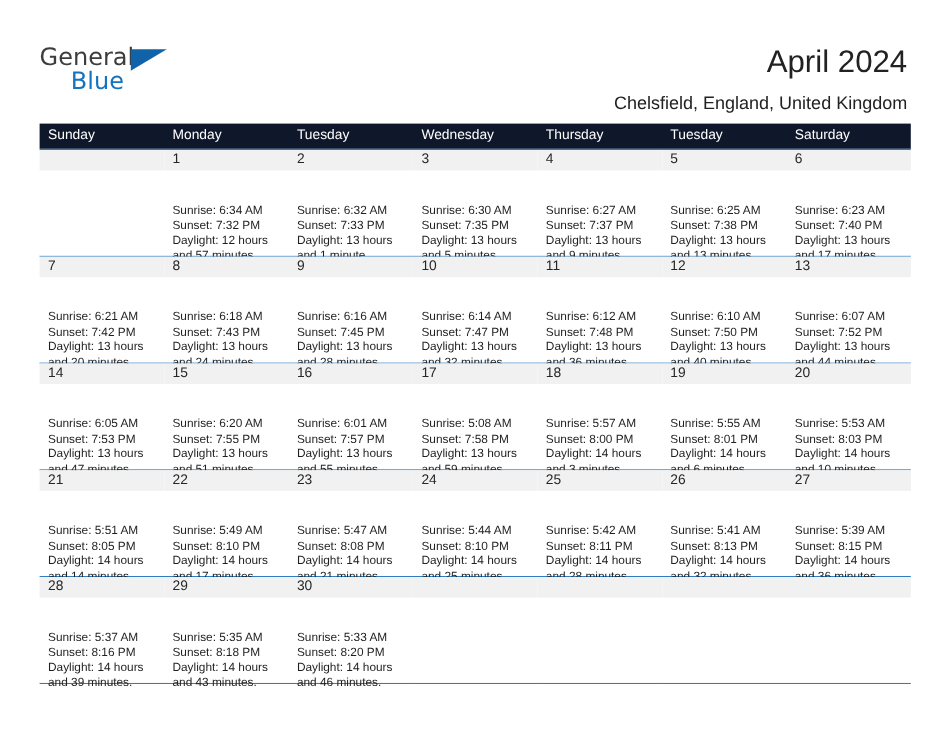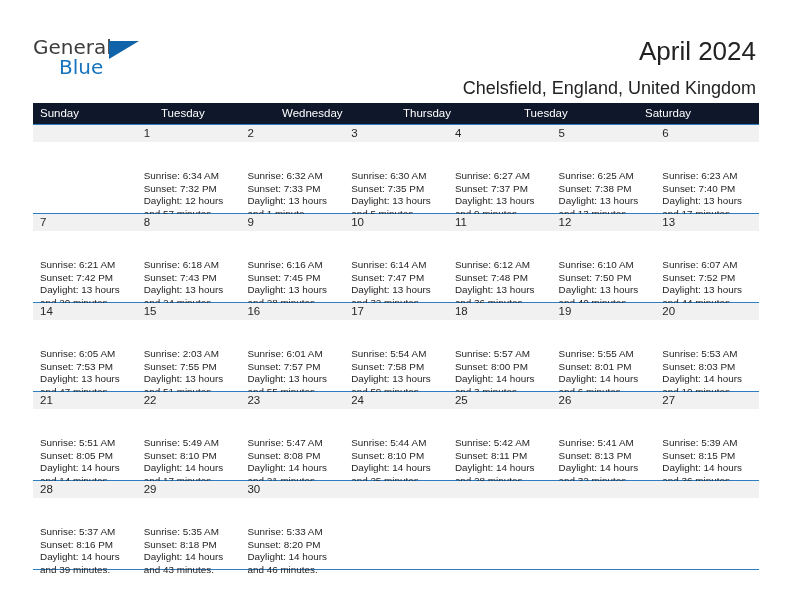--- a/index.html
+++ b/index.html
@@ -74,21 +74,21 @@
     color: #222222;
     text-align: right;
     white-space: nowrap;
     font-weight: 400;
     margin-left: 24px;
   }
   .subtitle {
     position: absolute;
     right: 36px;
     top: 78px;
-    font-size: 18px;
+    font-size: 15px;
     color: #222222;
     text-align: right;
     white-space: nowrap;
     font-weight: 400;
   }
 
   
   .calendar {
     position: absolute;
     left: 33px;
@@ -173,20 +173,21 @@
       <span class="logo-blue">Blue</span>
     </div>
 
     <div class="title">April 2024</div>
     <div class="subtitle">Chelsfield, England, United Kingdom</div>
   </div>
 
   <div class="calendar">
     <div class="dow-row">
       <div class="dow">Sunday</div>
+      <div class="dow">Monday</div>
       <div class="dow">Tuesday</div>
       <div class="dow">Wednesday</div>
       <div class="dow">Thursday</div>
       <div class="dow">Tuesday</div>
       <div class="dow">Saturday</div>
     </div>
 
     <div class="week">
       <div class="week-inner">
         <div class="cell empty">
@@ -315,37 +316,37 @@
           <div class="daynum">14</div>
           <div class="info">
             <div>Sunrise: 6:05 AM</div>
             <div>Sunset: 7:53 PM</div>
             <div class="daylight">Daylight: 13 hours and 47 minutes.</div>
           </div>
         </div>
         <div class="cell">
           <div class="daynum">15</div>
           <div class="info">
-            <div>Sunrise: 2:03 AM</div>
+            <div>Sunrise: 6:20 AM</div>
             <div>Sunset: 7:55 PM</div>
             <div class="daylight">Daylight: 13 hours and 51 minutes.</div>
           </div>
         </div>
         <div class="cell">
           <div class="daynum">16</div>
           <div class="info">
             <div>Sunrise: 6:01 AM</div>
             <div>Sunset: 7:57 PM</div>
             <div class="daylight">Daylight: 13 hours and 55 minutes.</div>
           </div>
         </div>
         <div class="cell">
           <div class="daynum">17</div>
           <div class="info">
-            <div>Sunrise: 5:54 AM</div>
+            <div>Sunrise: 5:08 AM</div>
             <div>Sunset: 7:58 PM</div>
             <div class="daylight">Daylight: 13 hours and 59 minutes.</div>
           </div>
         </div>
         <div class="cell">
           <div class="daynum">18</div>
           <div class="info">
             <div>Sunrise: 5:57 AM</div>
             <div>Sunset: 8:00 PM</div>
             <div class="daylight">Daylight: 14 hours and 3 minutes.</div>

